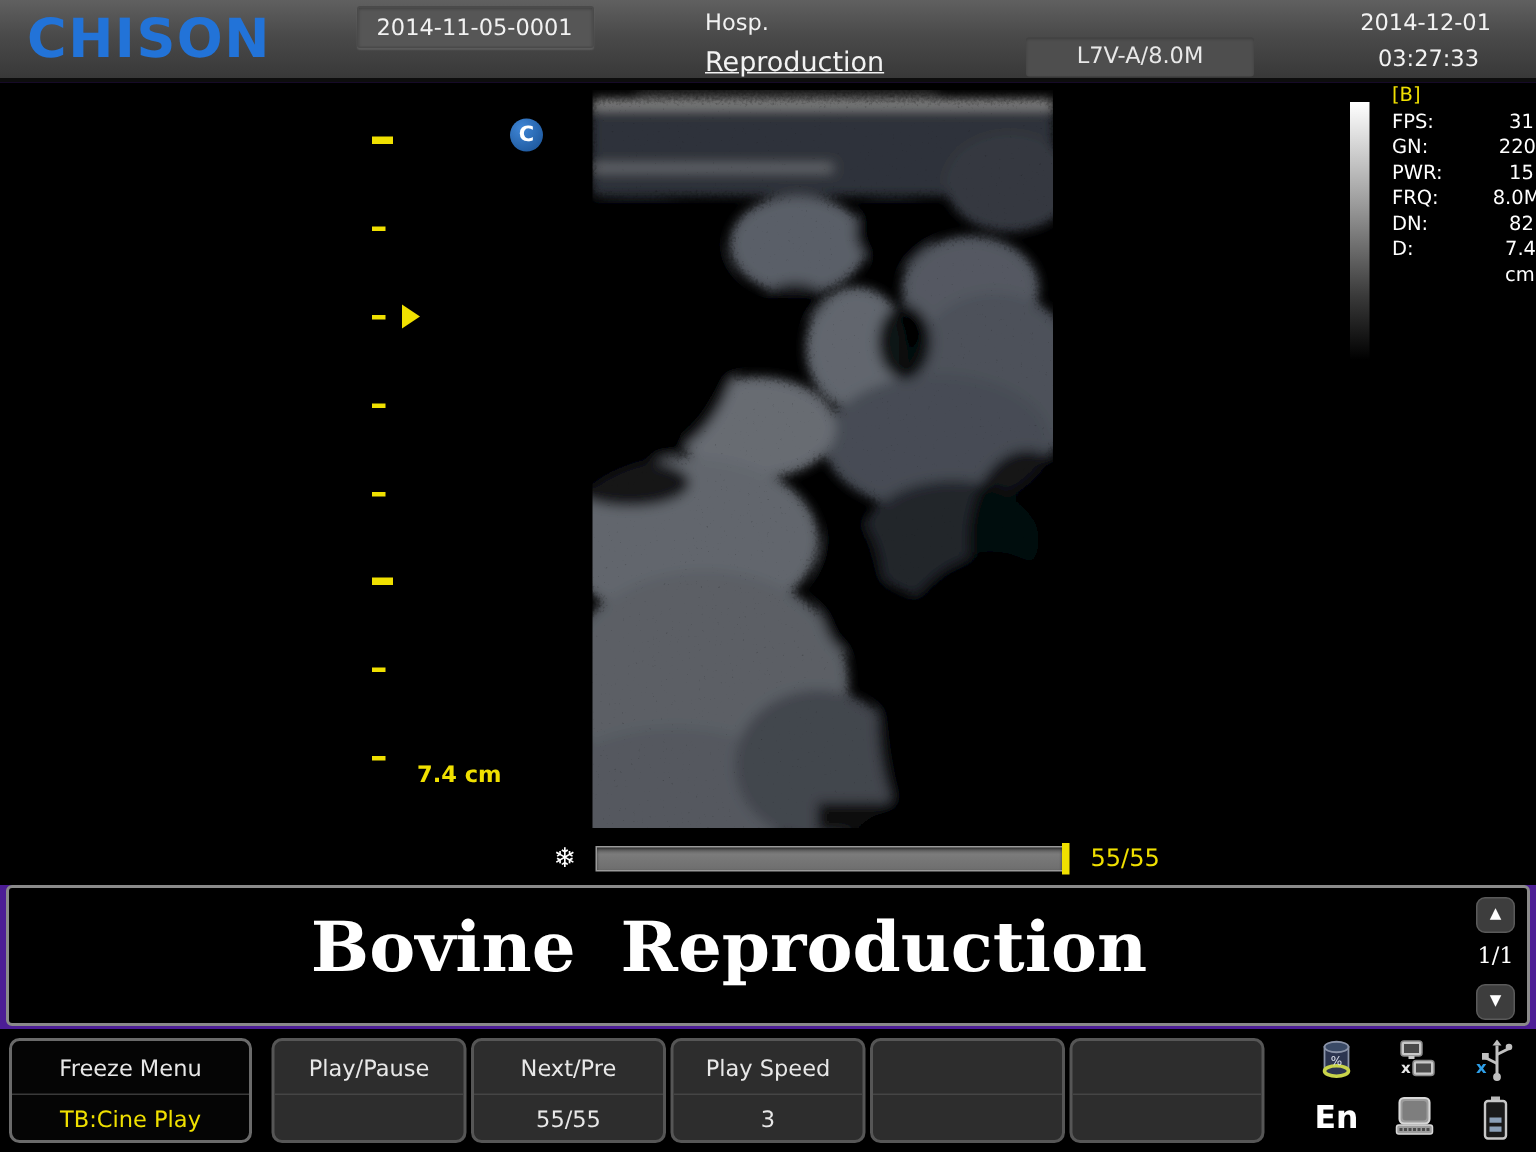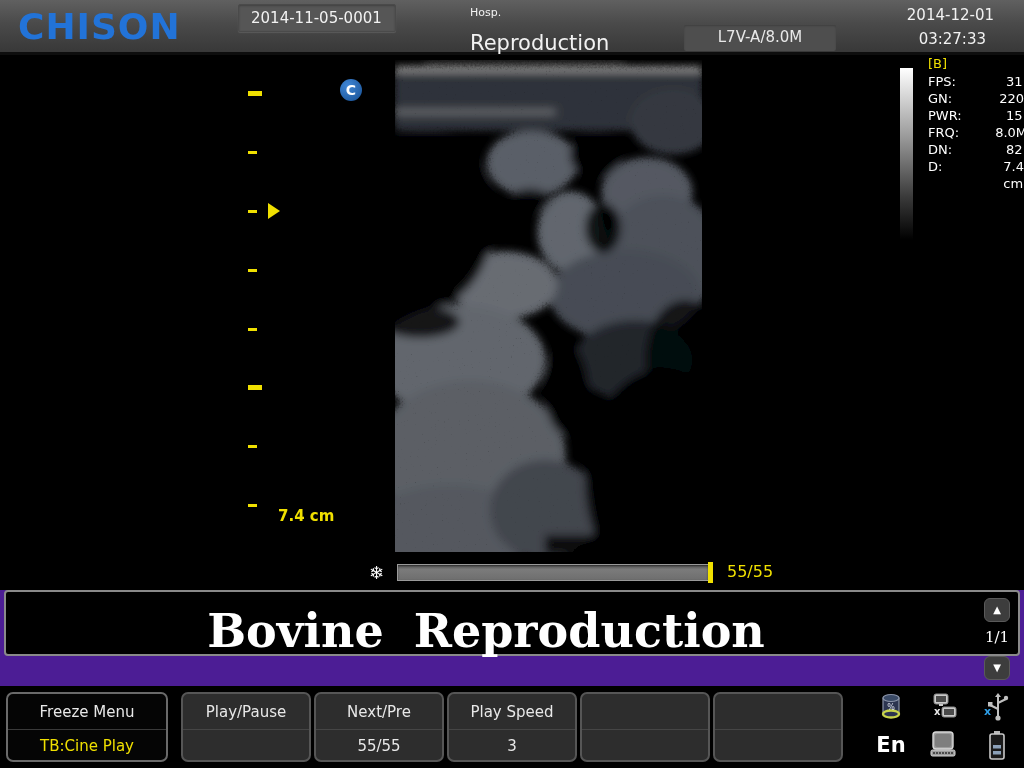--- a/index.html
+++ b/index.html
@@ -10,22 +10,22 @@
   
   .topbar { position:absolute; left:0; top:0; width:1024px; height:55px;
             background:linear-gradient(#606060,#4a4a4a 45%,#383838);
             border-bottom:3px solid #0d0d0d; }
   .logo { position:absolute; left:18px; top:6px; font-size:36px; font-weight:bold;
           letter-spacing:1px; color:#2273d8; }
   .pid-box { position:absolute; left:238px; top:4px; width:158px; height:28px;
              background:#565656; border:1px solid #4a4a4a; border-radius:2px;
              box-shadow:0 1px 1px rgba(255,255,255,.12), inset 0 1px 2px rgba(0,0,0,.25);
              color:#f2f2f2; font-size:15px; line-height:26px; padding-left:12px; }
-  .hosp { position:absolute; left:470px; top:6px; color:#f2f2f2; font-size:11px;text-align:center; }
-  .reprod { position:absolute; left:470px; top:31px; color:#f2f2f2; font-size:21px; }
+  .hosp { position:absolute; left:470px; top:6px; color:#f2f2f2; font-size:15px;text-align:center; }
+  .reprod { position:absolute; left:470px; top:31px; color:#f2f2f2; font-size:18px;text-decoration:underline; }
   .probe-box { position:absolute; left:684px; top:25px; width:152px; height:26px;
                background:#4e4e4e; border-radius:2px; box-shadow:inset 0 1px 2px rgba(0,0,0,.2);
                color:#e8e8e8; font-size:15px; line-height:25px; text-align:center; }
   .date { position:absolute; right:30px; top:6px; color:#f2f2f2; font-size:15px; }
   .time { position:absolute; right:38px; top:30px; color:#f2f2f2; font-size:15px; }
 
   
   .main { position:absolute; left:0; top:55px; width:1024px; height:535px; background:#000; }
   .us-wrap { position:absolute; left:395px; top:5px; width:307px; height:492px; }
   .c-marker { position:absolute; left:340px; top:24px; width:22px; height:22px;
@@ -53,21 +53,21 @@
   
   .cine-row { position:absolute; left:0; top:505px; width:1024px; height:26px; }
   .snowflake { position:absolute; left:369px; top:2px; color:#fff; font-size:18px; }
   .cine-bar { position:absolute; left:397px; top:4px; width:312px; height:17px;
               border:1px solid #9a9a9a; background:linear-gradient(#565656,#7b7b7b 30%,#6e6e6e);
               box-shadow:inset 0 1px 2px rgba(0,0,0,.5); }
   .cine-cursor { position:absolute; left:708px; top:2px; width:5px; height:21px; background:#f0e000; }
   .cine-count { position:absolute; left:727px; top:2px; color:#f0e000; font-size:16px; }
 
   
-  .menu-panel { position:absolute; left:4px; top:590px; width:1016px; height:66px;
+  .menu-panel { position:absolute; left:4px; top:590px; width:1016px; height:94px;
                 background:#000; border:2px solid #8a8a8a; border-radius:4px; }
   .menu-title { position:absolute; left:0; top:12px; width:960px; text-align:center;
                 color:#fff; font-family:"DejaVu Serif","Liberation Serif",serif;
                 font-weight:bold; font-size:46px; word-spacing:14px; }
   .pager { position:absolute; right:6px; top:4px; width:30px; height:84px; text-align:center; }
   .pg-btn { position:absolute; left:2px; width:26px; height:24px; background:#3d3d3d;
             border:1px solid #5a5a5a; border-radius:6px; color:#fff; font-size:10px;
             line-height:22px; text-align:center; cursor:pointer; }
   .pg-up { top:2px; } .pg-dn { top:60px; }
   .pg-num { position:absolute; left:0; top:32px; width:30px; color:#fff; font-size:15px;

